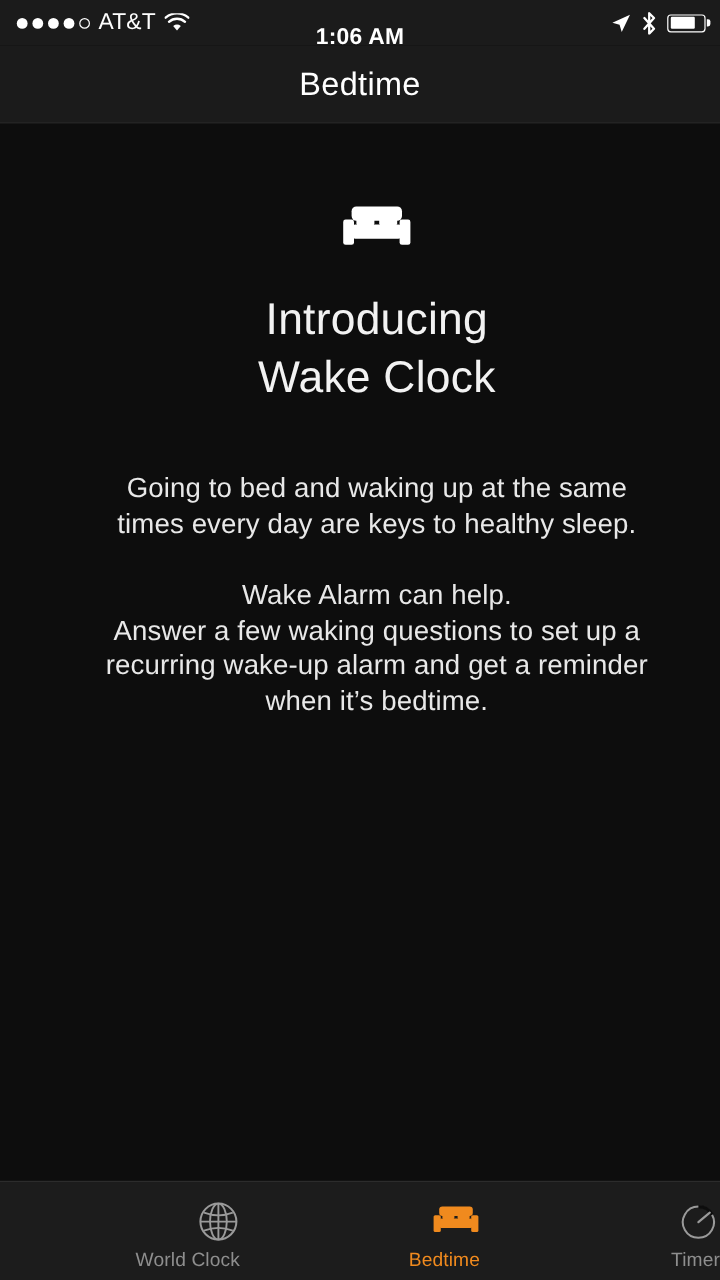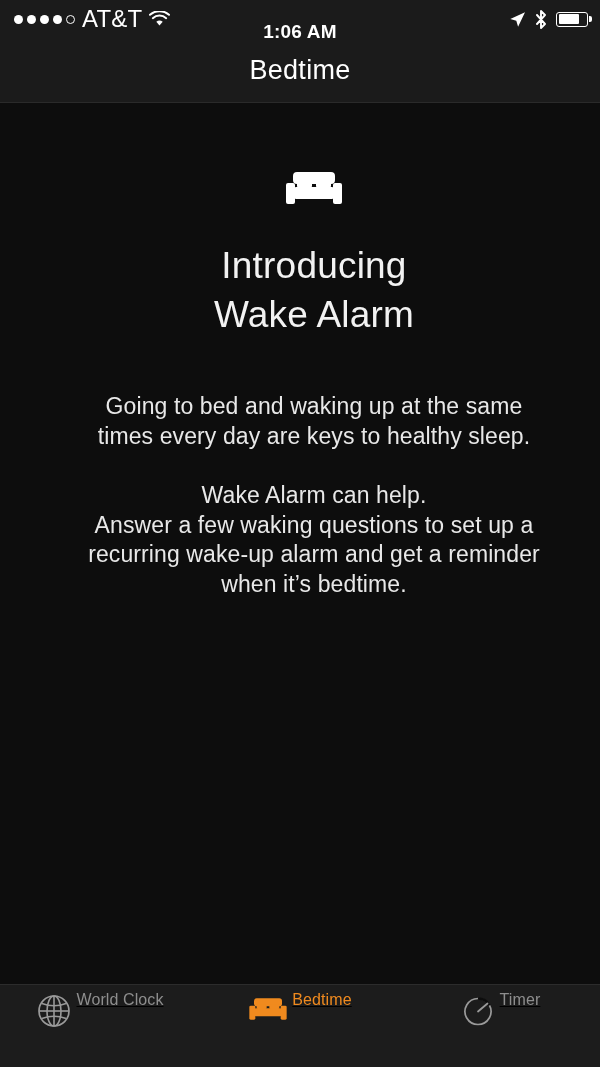--- a/index.html
+++ b/index.html
@@ -26,21 +26,21 @@
     color:#fff;
   }
   .status-left {
     position:absolute; left:14px; top:0; height:38px;
     display:flex; align-items:center; gap:7px;
   }
   .signal-dots { display:flex; align-items:center; gap:4px; }
   .dot { width:9px; height:9px; border-radius:50%; background:#fff; }
   .dot.hollow { background:transparent; border:1.4px solid #fff; width:9px; height:9px; }
   .carrier {
-    font-size:24px; letter-spacing:0.2px; color:#fff;
+    font-size:19px; letter-spacing:0.2px; color:#fff;
     font-family:"Liberation Sans", sans-serif;
   }
   .wifi-icon { width:21px; height:16px; display:block; }
   .status-center {
     position:absolute; left:0; right:0; top:13px; height:38px;
     display:flex; align-items:center; justify-content:center;
     font-size:19px; font-weight:bold; letter-spacing:0.2px; color:#fff;
   }
   .status-right {
     position:absolute; right:12px; top:0; height:38px;
@@ -110,23 +110,23 @@
   }
 
   
   .tab-bar {
     height:83px; background:#1c1c1c;
     border-top:1px solid #2c2c2c;
     display:flex; align-items:stretch;
     flex:0 0 auto; position:relative;
   }
   .tab {
-    flex:1 1 0; display:flex; flex-direction:row;
-    align-items:flex-start; justify-content:center; gap:4px;
-    padding-top:6px; cursor:pointer;text-decoration:underline;
+    flex:1 1 0; display:flex; flex-direction:column;
+    align-items:flex-end; justify-content:center; gap:4px;
+    padding-top:6px; cursor:pointer;
   }
   .tab-icon { height:40px; display:flex; align-items:center; justify-content:center; }
   .tab-icon svg { display:block; }
   .tab-label {
     font-size:16px; color:#8e8e8e; letter-spacing:0.1px;
     white-space:nowrap;
   }
   .tab.active .tab-label { color:#f08a1e; }
 
   
@@ -204,21 +204,21 @@
         <rect x="10" y="16" width="40" height="12" rx="2" fill="#fff"></rect>
 
         <rect x="2" y="12" width="9" height="21" rx="2" fill="#fff"></rect>
 
         <rect x="49" y="12" width="9" height="21" rx="2" fill="#fff"></rect>
       </svg>
     </div>
 
     <h1 class="headline">
       <span class="line">Introducing</span>
-      <span class="line">Wake Alarm</span>
+      <span class="line">Wake Clock</span>
     </h1>
 
     <div class="body-copy">
       <p>Going to bed and waking up at the same times every day are keys to healthy sleep.</p>
       <p style="white-space:pre-line">Wake Alarm can help.
 Answer a few waking questions to set up a recurring wake-up alarm and get a reminder when it’s bedtime.</p>
     </div>
 
   </div>
 

